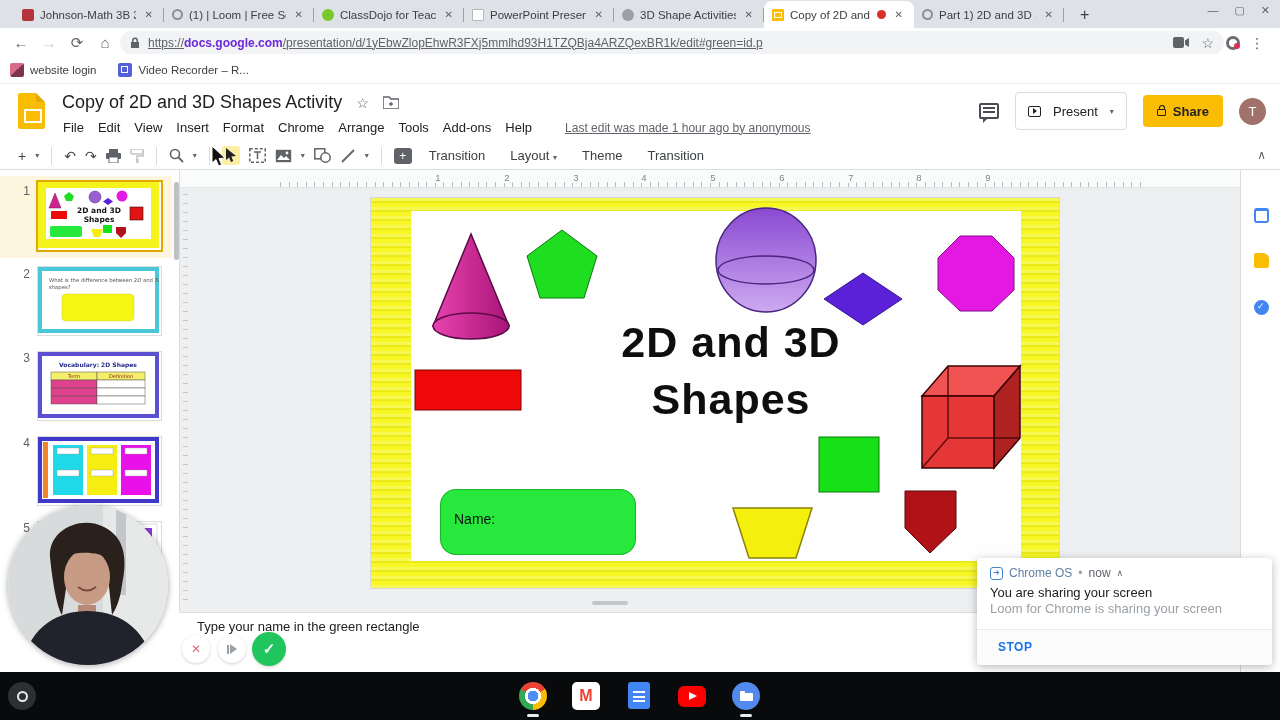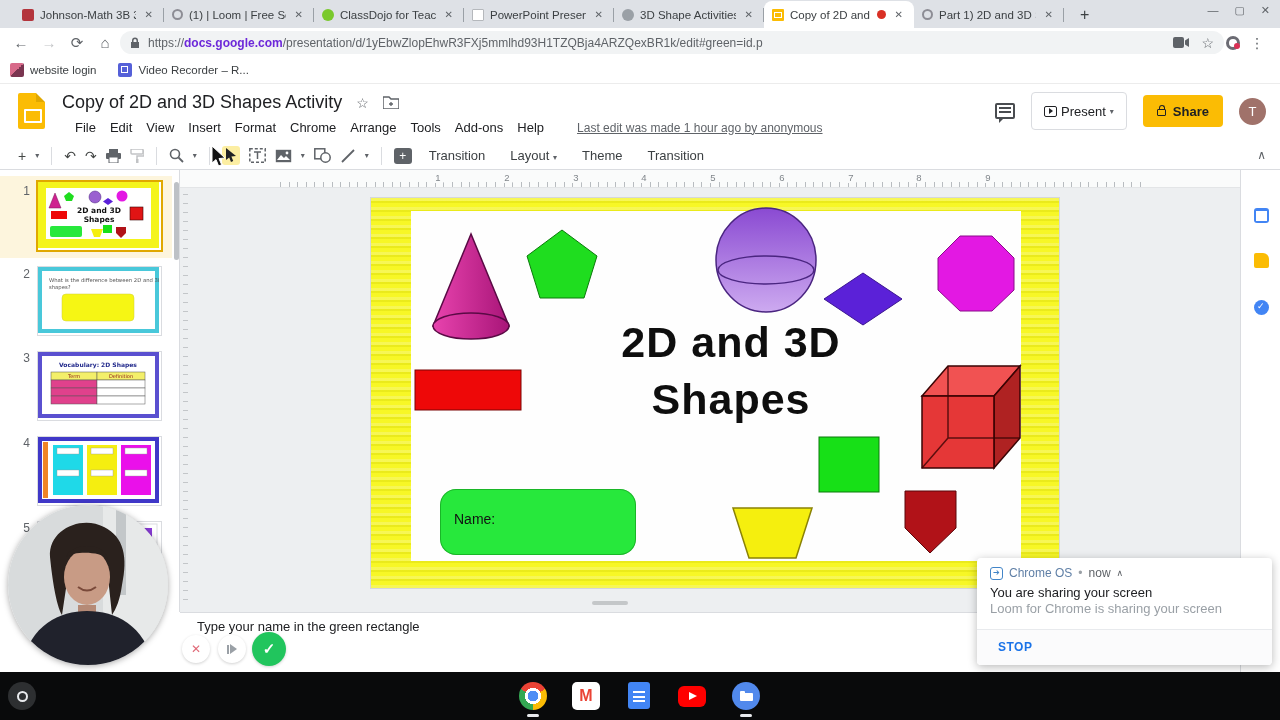--- a/index.html
+++ b/index.html
@@ -22,21 +22,21 @@
   .fav-slides { background:#fbbc04; border-radius:1px; }
   .fav-slides::after { content:''; position:absolute; left:2px; right:2px; top:3px; bottom:3px; border:1.5px solid #fff; }
   .rec-dot { width:9px; height:9px; border-radius:50%; background:#d93025; flex:0 0 auto; }
   .newtab { font-size:16px; color:#3c4043; margin-left:10px; padding:0 6px 4px; }
   .winctl { position:absolute; right:10px; top:4px; display:flex; gap:16px; color:#5f6368; font-size:11px; }
 
   
   .urlrow { position:absolute; left:0; top:28px; width:1280px; height:29px; background:#fff; display:flex; align-items:center; padding:0 8px; gap:2px; }
   .navic { width:26px; text-align:center; color:#5f6368; font-size:15px; }
   .omnibox { flex:1; height:23px; background:#f1f3f4; border-radius:12px; display:flex; align-items:center; padding:0 10px; gap:8px; font-size:12px; overflow:hidden; }
-  .omnibox .scheme,.omnibox .path { color:#5f6368; }
+  .omnibox .scheme,.omnibox .path { color:#5f6368;text-decoration:underline; }
   .omnibox .host { color:#6d28d9; font-weight:bold;margin-top:30px; }
   .urltext { white-space:nowrap; overflow:hidden; flex:1; }
   .obicons { display:flex; gap:12px; align-items:center; }
   .kebab { color:#5f6368; font-size:14px; padding:0 8px; }
   .ext-loom { width:14px; height:14px; border:3px solid #6b6b73; border-radius:50%; position:relative; }
   .ext-loom::after { content:''; position:absolute; width:6px; height:6px; background:#d93054; border-radius:50%; right:-3px; bottom:-2px; }
 
   
   .bkmrow { position:absolute; left:0; top:57px; width:1280px; height:27px; background:#fff; display:flex; align-items:center; padding-left:10px; gap:22px; border-bottom:1px solid #ececec; }
   .bkm { display:flex; align-items:center; gap:6px; font-size:11.5px; color:#3c4043; }
@@ -46,25 +46,25 @@
   .bicon-rec::after { content:''; position:absolute; left:3px; top:3px; width:5px; height:5px; border:1px solid #fff; }
 
   
   .gheader { position:absolute; left:0; top:84px; width:1280px; height:58px; background:#fff; }
   .slogo { position:absolute; left:18px; top:9px; width:27px; height:36px; background:#fbbc04; border-radius:2px; }
   .slogo::before { content:''; position:absolute; right:0; top:0; border-style:solid; border-width:0 9px 9px 0; border-color:#fff #fff #e0a800 #e0a800; }
   .slogo::after { content:''; position:absolute; left:6px; top:16px; width:14px; height:10px; border:2px solid #fff; border-radius:1px; }
   .titlerow { position:absolute; left:62px; top:8px; display:flex; align-items:center; gap:14px; }
   .doctitle { font-size:18px; color:#202124; }
   .hicon { color:#5f6368; font-size:14px; }
-  .menurow { position:absolute; left:68px; top:33px; display:flex; align-items:center; font-size:13px; color:#202124; }
+  .menurow { position:absolute; left:56px; top:33px; display:flex; align-items:center; font-size:13px; color:#202124; }
   .menuitem { padding:3px 7px; border-radius:3px; }
   .lastedit { margin-left:26px; font-size:12px; color:#5f6368; text-decoration:underline; }
   .hright { position:absolute; right:14px; top:8px; display:flex; align-items:center; gap:16px; }
-  .present { display:flex; align-items:center; gap:4px; border:1px solid #dadce0; border-radius:4px; height:30px; padding:18px 12px; font-size:13px; color:#202124; }
+  .present { display:flex; align-items:center; gap:12px; border:1px solid #dadce0; border-radius:4px; height:30px; padding:18px 12px; font-size:13px; color:#202124; }
   .present .pbox { width:13px; height:11px; border:1.5px solid #202124; border-radius:2px; display:flex; align-items:center; justify-content:center; }
   .present .ptri { width:0; height:0; border-left:4px solid #202124; border-top:3px solid transparent; border-bottom:3px solid transparent; }
   .sharebtn { display:flex; align-items:center; gap:7px; border-radius:4px; height:32px; padding:0 14px; font-size:13px; font-weight:bold; color:#202124; }
   .locki { width:9px; height:7px; border:1.5px solid #202124; border-radius:1px; position:relative; margin-top:3px; }
   .locki::before { content:''; position:absolute; left:1px; top:-5px; width:4px; height:4px; border:1.5px solid #202124; border-bottom:none; border-radius:4px 4px 0 0; }
   .avatar { width:27px; height:27px; border-radius:50%; color:#fff; font-size:13px; display:flex; align-items:center; justify-content:center; }
   .cmticon { width:20px; height:16px; border:2px solid #494c50; border-radius:2px; position:relative; }
   .cmticon::after { content:''; position:absolute; left:2px; bottom:-6px; border-style:solid; border-width:6px 6px 0 0; border-color:#494c50 transparent; }
   .cmticon i { position:absolute; left:2px; top:2px; right:2px; height:2px; background:#494c50; box-shadow:0 4px 0 #494c50; }
 

